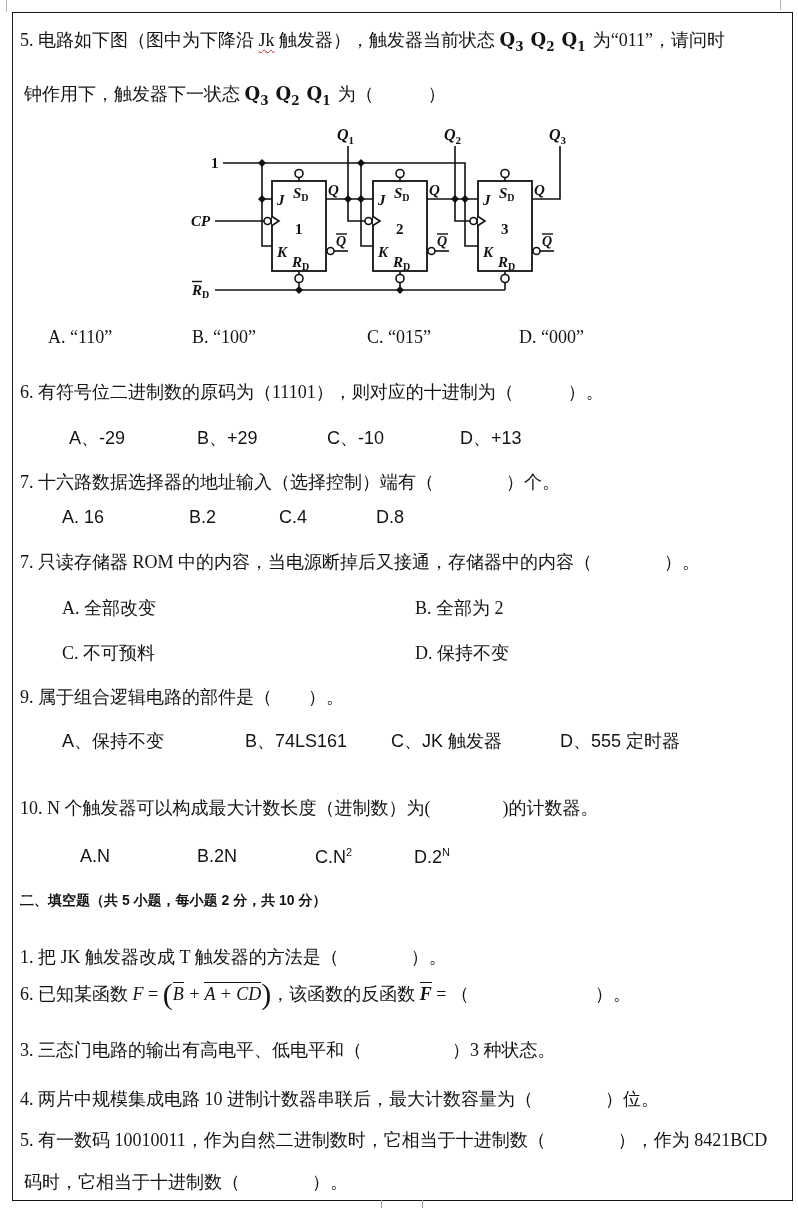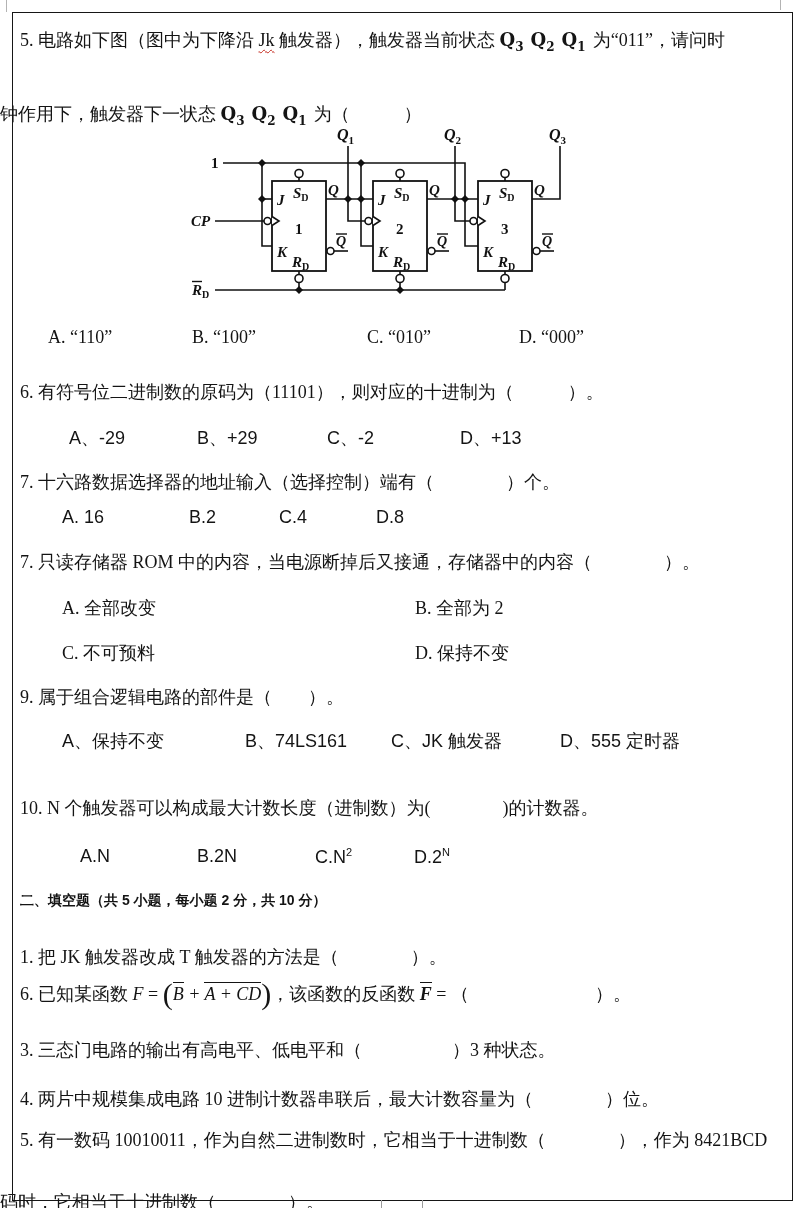--- a/index.html
+++ b/index.html
@@ -11,21 +11,21 @@
   .border-box {
     position:absolute; left:12px; top:12px; width:781px; height:1189px;
     border:1.5px solid #161616; box-sizing:border-box;
   }
   .tick { position:absolute; width:1px; background:#b3b3b3; }
   .vline { position:absolute; width:1px; background:#9a9a9a; }
   .line {
     position:absolute; left:20px; font-size:18px; line-height:1.3;
     white-space:nowrap;
   }
-  .wrapline { left:0;margin-top:20px; }
+  .wrapline { left:24px; }
   .row { position:absolute; left:0; width:798px; height:24px; font-size:18px; }
   .row span.opt { position:absolute; white-space:nowrap; }
   .sans { font-family:"Liberation Sans","DejaVu Sans",sans-serif; }
   .qb { font-family:"DejaVu Serif","Liberation Serif",serif; font-weight:bold; }
   .qb sub { font-size:12px; font-weight:bold; }
   .qgroup { margin-right:7px; }
   .squiggle {
     text-decoration:underline wavy #c42A1e;
     text-decoration-thickness:1px; text-underline-offset:3px;
   }
@@ -164,29 +164,29 @@
     <text x="357" y="128" style="font-size:14px">Q</text>
   </g>
   <text x="152" y="22" style="font-size:16px"><tspan>Q</tspan><tspan class="ss" dy="4" style="font-size:11px">1</tspan></text>
   <text x="259" y="22" style="font-size:16px"><tspan>Q</tspan><tspan class="ss" dy="4" style="font-size:11px">2</tspan></text>
   <text x="364" y="22" style="font-size:16px"><tspan>Q</tspan><tspan class="ss" dy="4" style="font-size:11px">3</tspan></text>
 </svg>
 
 <div class="row" style="top:327px">
   <span class="opt" style="left:48px">A. “110”</span>
   <span class="opt" style="left:192px">B. “100”</span>
-  <span class="opt" style="left:367px">C. “010”</span>
+  <span class="opt" style="left:367px">C. “015”</span>
   <span class="opt" style="left:519px">D. “000”</span>
 </div>
 
 <div class="line" style="top:381px">6. 有符号位二进制数的原码为（11101），则对应的十进制为（　　　）。</div>
 <div class="row sans" style="top:426px">
   <span class="opt" style="left:69px">A、-29</span>
   <span class="opt" style="left:197px">B、+29</span>
-  <span class="opt" style="left:327px">C、-2</span>
+  <span class="opt" style="left:327px">C、-10</span>
   <span class="opt" style="left:460px">D、+13</span>
 </div>
 
 <div class="line" style="top:471px">7. 十六路数据选择器的地址输入（选择控制）端有（　　　　）个。</div>
 <div class="row sans" style="top:507px">
   <span class="opt" style="left:62px">A. 16</span>
   <span class="opt" style="left:189px">B.2</span>
   <span class="opt" style="left:279px">C.4</span>
   <span class="opt" style="left:376px">D.8</span>
 </div>

